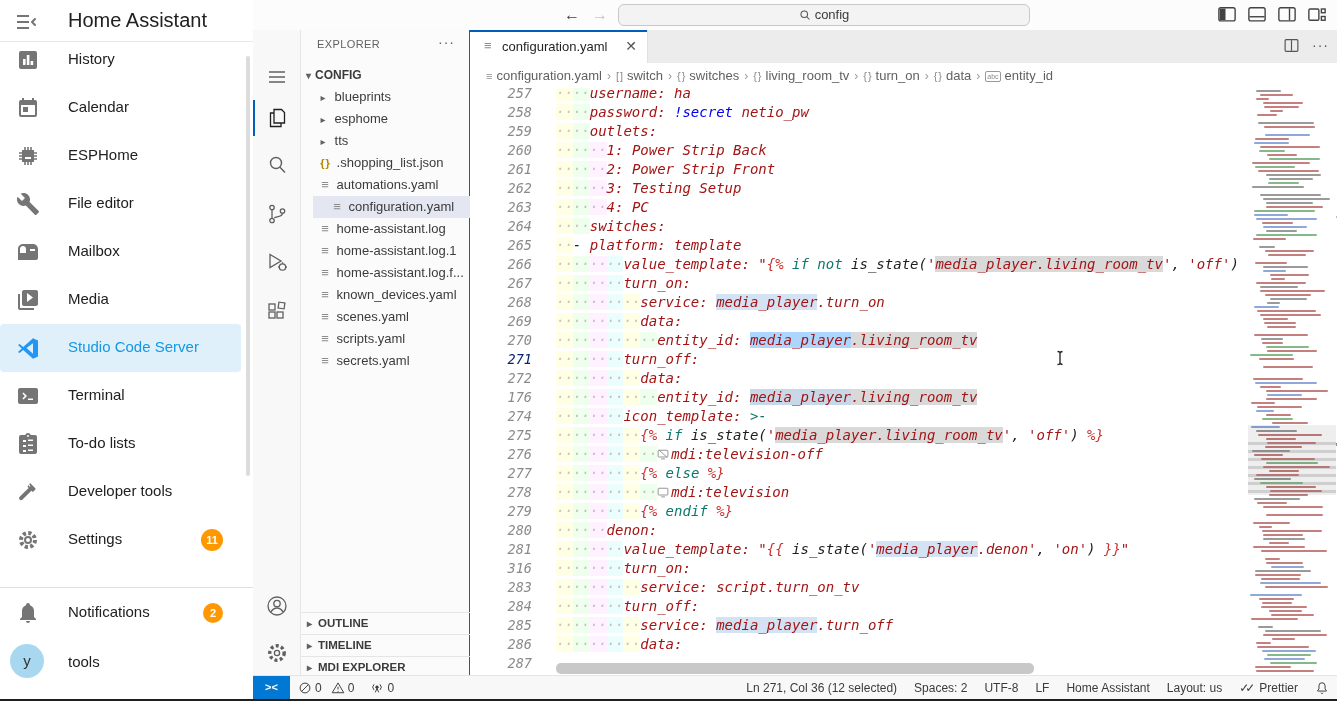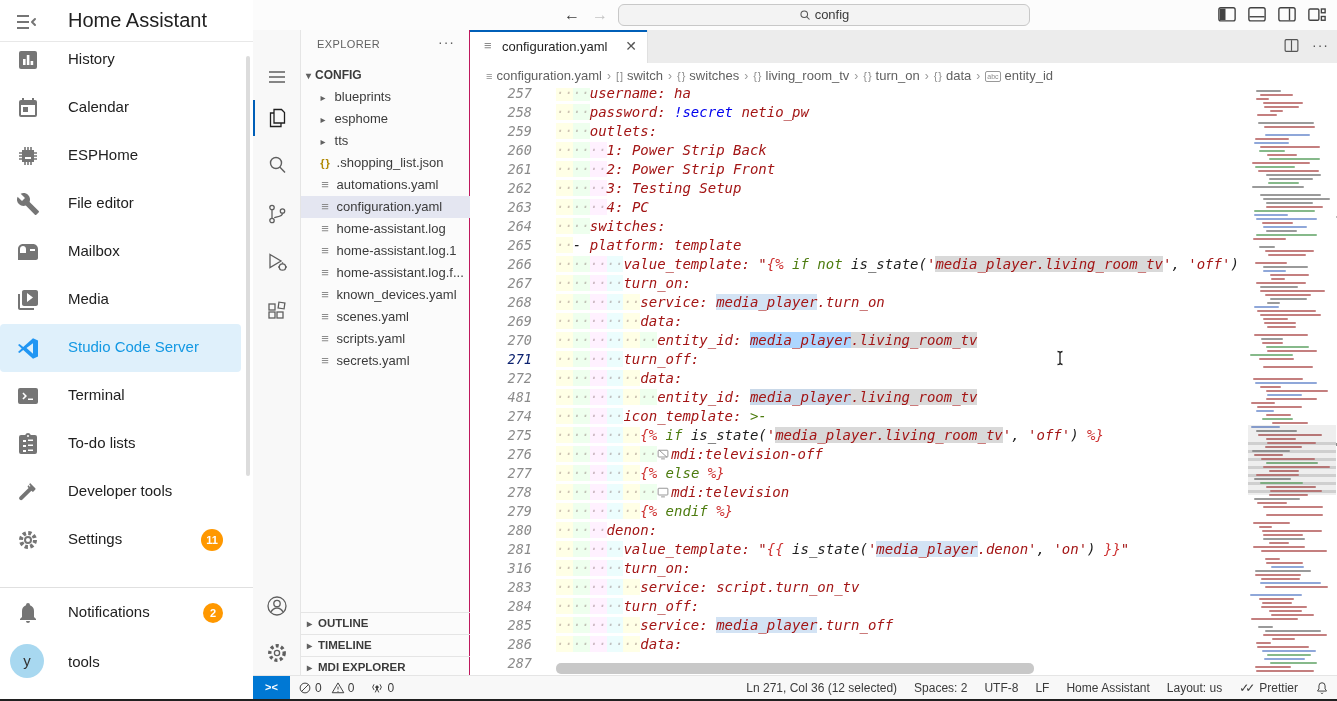--- a/index.html
+++ b/index.html
@@ -44,21 +44,21 @@
   .act-ico.active:before { content:""; position:absolute; left:-12px; top:-6px; width:2px; height:36px; background:#005fb8; }
 
   
   #explorer { position:absolute; left:48px; top:30px; width:169px; height:645px; background:#fbfbfb; border-right:1px solid #be185d; font-size:13px; color:#3b3b3b; }
   #exp-header { position:absolute; left:16px; top:8px; font-size:11px; color:#616161; letter-spacing:.4px; }
   #exp-more { position:absolute; right:14px; top:4px; color:#616161; font-size:14px; letter-spacing:1px; cursor:pointer; }
   #exp-root { position:absolute; left:0; top:34px; width:169px; height:22px; font-weight:700; font-size:12px; line-height:22px; cursor:pointer; }
   #exp-root .chev { margin:0 4px 0 5px; color:#616161; font-size:10px; }
   #exp-tree { position:absolute; left:0; top:56px; width:169px; }
   .tree-row { position:relative; width:169px; height:22px; line-height:22px; white-space:nowrap; overflow:hidden; cursor:pointer; }
-  .tree-row.selected { background:#e4e6f1; }
+  .tree-row.selected { background:#e4e6f1;margin-left:12px; }
   .tree-row .chev { display:inline-block; width:16px; text-align:center; color:#616161; font-size:10px; margin-left:14px; }
   .tree-row .ficon { display:inline-block; width:16px; text-align:center; margin-left:16px; font-size:11px; }
   .ficon.json { color:#b08800; font-weight:700; }
   .ficon.yaml { color:#8c8c8c; font-size:13px; }
   .exp-section { position:absolute; left:0; width:169px; height:22px; line-height:21px; border-top:1px solid #e5e5e5;
     font-weight:700; font-size:11.5px; color:#3b3b3b; cursor:pointer; }
   .exp-section .chev { margin:0 6px 0 6px; color:#616161; font-size:10px; }
 
   
   #editor { position:absolute; left:217px; top:30px; width:867px; height:645px; background:#fff; }
@@ -78,21 +78,21 @@
   .bc-item { cursor:pointer; }
 
   #code-region { position:absolute; left:16px; top:58px; width:867px; height:587px; overflow:hidden; background:#fff;font-style:italic; }
   #gutter { position:absolute; left:0; top:-4px; width:46px; }
   .gut-num { height:19px; line-height:19px; text-align:right; color:#8a8a8a;
     font-family:"DejaVu Sans Mono", monospace; font-size:13.5px; }
   .gut-num.active { color:#0b216f; }
   #code-lines { position:absolute; left:70px; top:-4px; width:685px; overflow:hidden; }
   .code-line { height:19px; line-height:19px; white-space:pre; font-family:"DejaVu Sans Mono", monospace; font-size:14px; color:#1e1e1e; }
   .sg-k { color:#a31515; } .sg-v { color:#a31515; } .sg-t { color:#1e1e1e; }
-  .sg-b { color:#0000ee; } .sg-p { color:#4d7c0f;margin-top:24px; } .sg-d { color:#cd3131; }
+  .sg-b { color:#0000ee; } .sg-p { color:#0f766e;margin-top:24px; } .sg-d { color:#cd3131; }
   .sg-g { color:#a31515; background:#d9d9d9; }
   .sg-s { color:#a31515; background:#add6ff; }
   .sg-h { color:#a31515; background:#d3e3f4; }
   .sg-hg { color:#a31515; background:#c9d8e8; }
   .sg-w { color:rgba(110,80,80,.35); }
   .iw0 { background:rgba(255,255,64,.13); } .iw1 { background:rgba(127,255,127,.13); }
   .iw2 { background:rgba(255,127,255,.11); } .iw3 { background:rgba(79,236,236,.11); }
   .mdi-ic { display:inline-block; width:14px; vertical-align:-1px; }
 
   #hscrollbar { position:absolute; left:70px; top:575px; width:478px; height:11px; background:#c2c2c2; border-radius:5px; opacity:.9; }
@@ -380,21 +380,21 @@
             <div class="gut-num">263</div>
             <div class="gut-num">264</div>
             <div class="gut-num">265</div>
             <div class="gut-num">266</div>
             <div class="gut-num">267</div>
             <div class="gut-num">268</div>
             <div class="gut-num">269</div>
             <div class="gut-num">270</div>
             <div class="gut-num active">271</div>
             <div class="gut-num">272</div>
-            <div class="gut-num">481</div>
+            <div class="gut-num">176</div>
             <div class="gut-num">274</div>
             <div class="gut-num">275</div>
             <div class="gut-num">276</div>
             <div class="gut-num">277</div>
             <div class="gut-num">278</div>
             <div class="gut-num">279</div>
             <div class="gut-num">280</div>
             <div class="gut-num">281</div>
             <div class="gut-num">316</div>
             <div class="gut-num">283</div>

